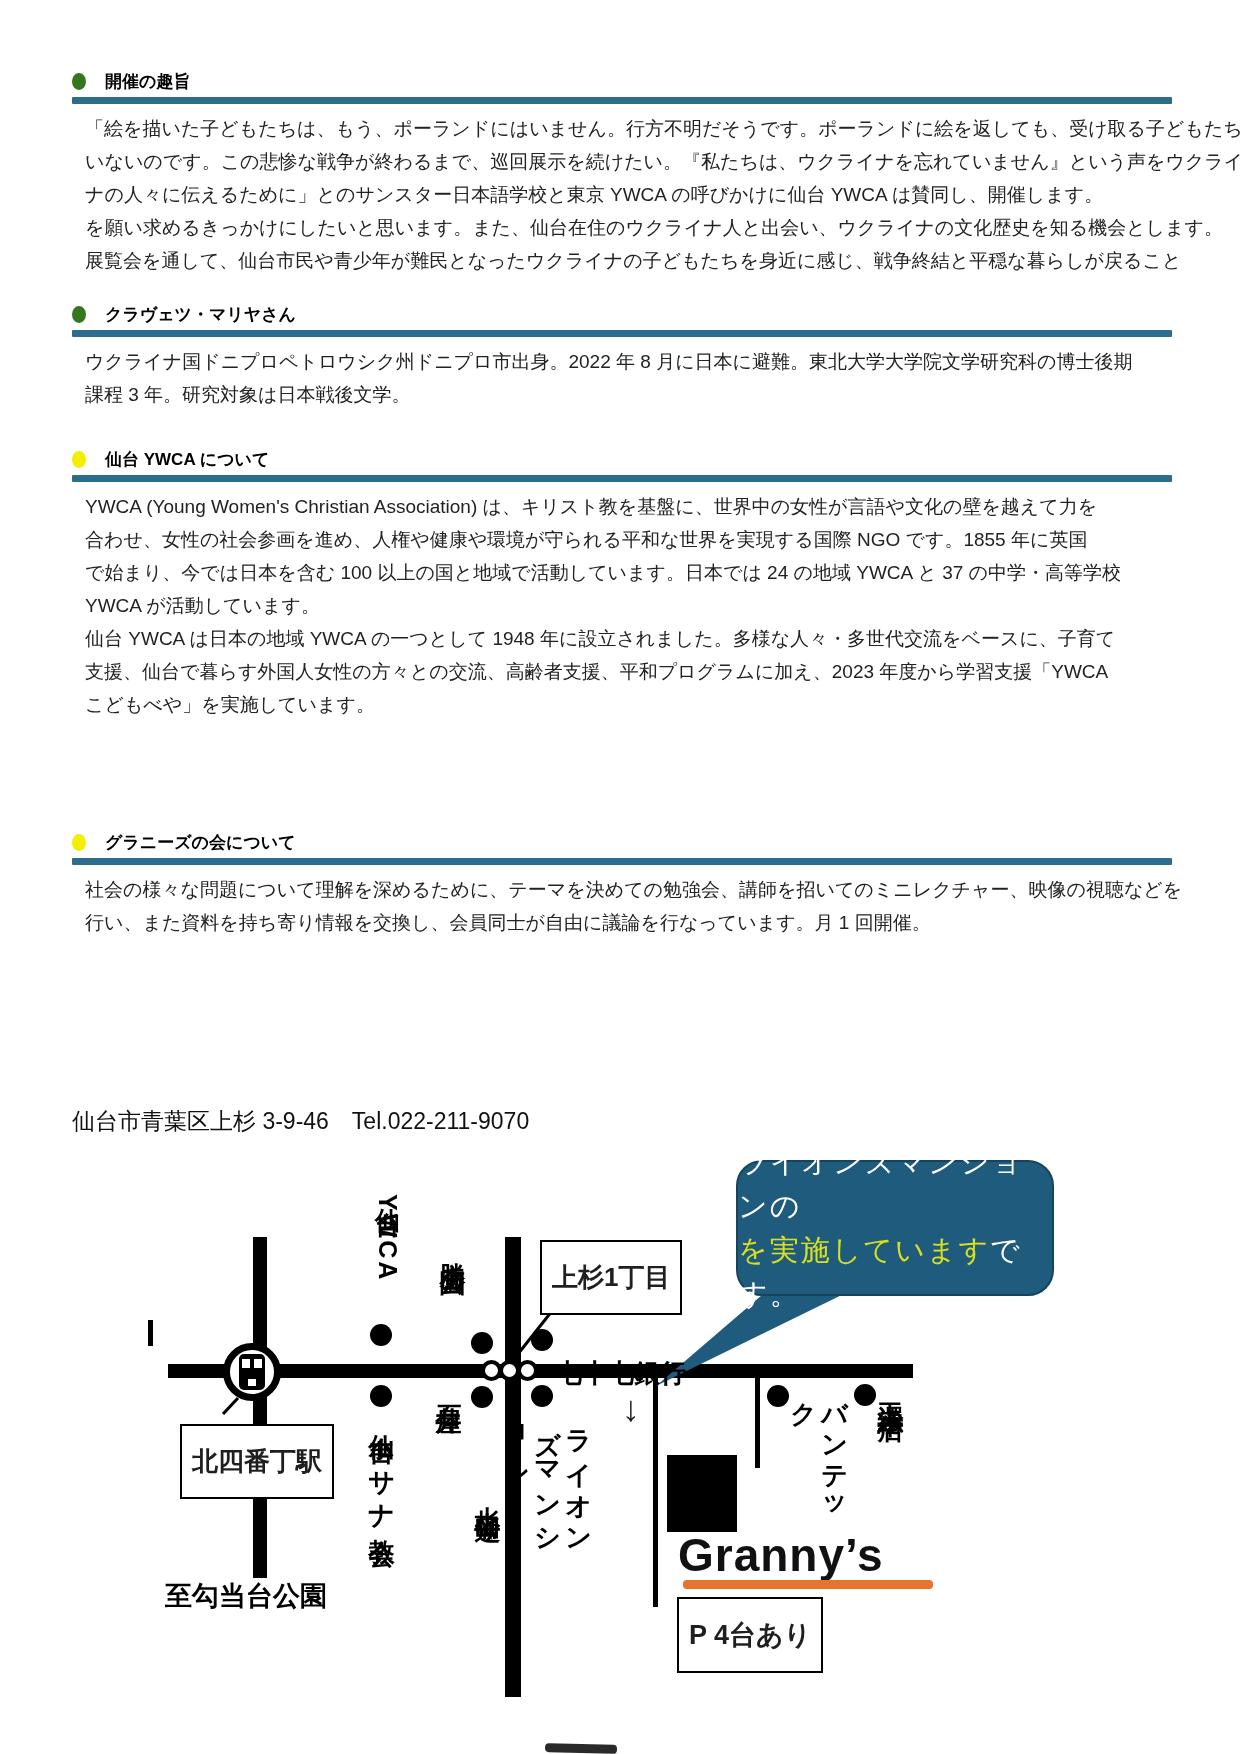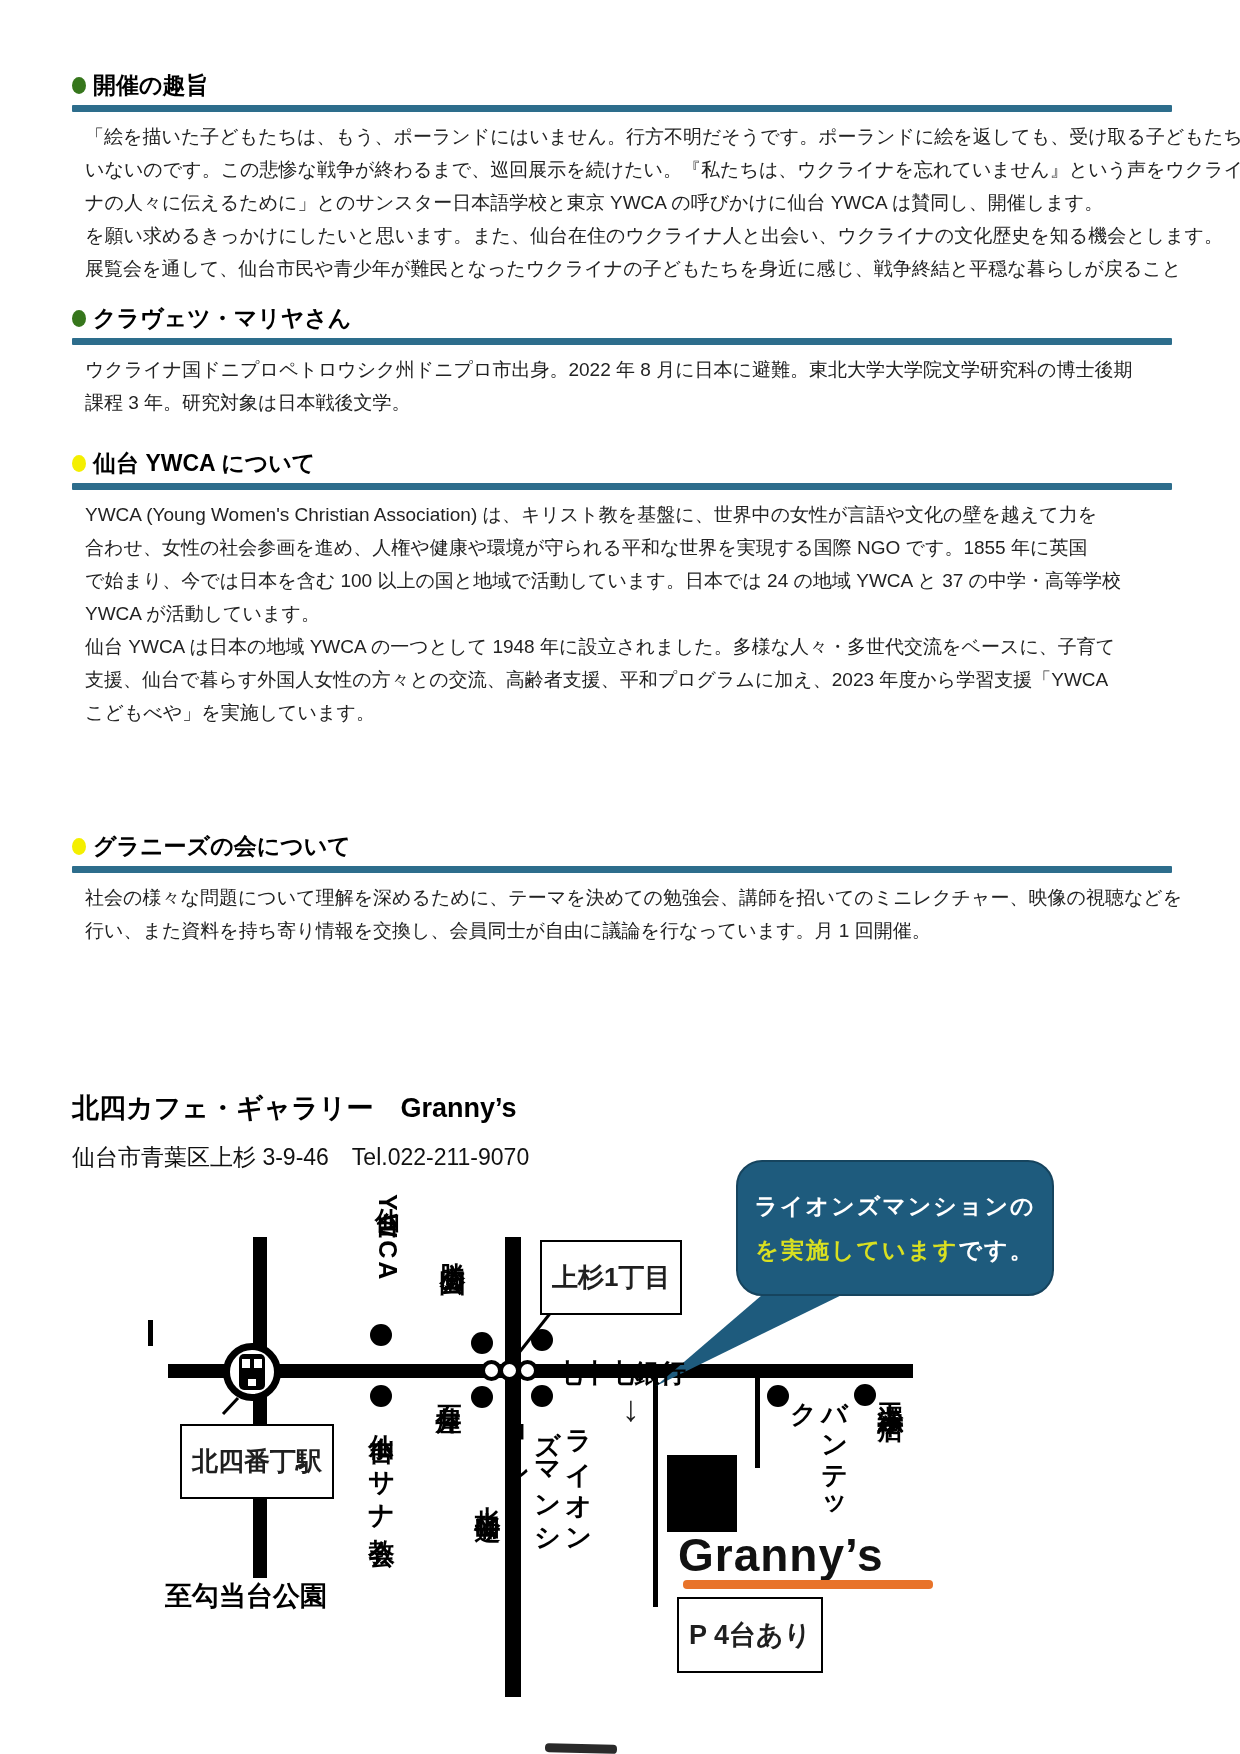--- a/index.html
+++ b/index.html
@@ -1,20 +1,20 @@
 <!DOCTYPE html>
 <html><head>
 <meta charset="utf-8">
 <style>
   html,body{margin:0;padding:0;background:#e8e8e8;}
   .page{position:relative;width:1240px;height:1754px;background:#ffffff;margin:0 auto;
         font-family:"Liberation Sans",sans-serif;color:#1f1f1f;overflow:hidden;}
   
   .section{position:absolute;left:72px;width:1100px;}
-  .sec-head{display:flex;align-items:center;gap:7px;font-size:23px;font-weight:bold;color:#000;}
+  .sec-head{display:flex;align-items:center;gap:19px;font-size:17px;font-weight:bold;color:#000;}
   .bullet{width:14px;height:17px;border-radius:50%;flex:0 0 auto;}
   .rule{height:7px;margin-top:4px;border-radius:1px;}
   .para{margin:8px 0 0 13px;font-size:19px;line-height:33px;white-space:nowrap;color:#222;}
   
   .venue{position:absolute;left:72px;top:1090px;}
   .venue-name{font-size:27px;font-weight:bold;color:#000;}
   .venue-address{font-size:23px;margin-top:16px;color:#111;}
   
   .map{position:absolute;left:120px;top:1160px;width:1000px;height:594px;}
   .road{position:absolute;background:#000;z-index:1;}
@@ -33,21 +33,21 @@
   .htext{position:absolute;font-size:26px;font-weight:600;color:#000;white-space:nowrap;z-index:4;}
   .labelbox{position:absolute;border:2px solid #000;background:#fff;padding:18px 10px;font-size:26px;
             font-weight:600;white-space:nowrap;z-index:4;}
   .blacksq{position:absolute;left:547px;top:295px;width:70px;height:77px;background:#000;z-index:3;}
   .grannys-big{position:absolute;left:558px;top:368px;font-size:46px;font-weight:600;
                letter-spacing:1px;color:#111;z-index:4;}
   .grannys-underline{position:absolute;left:563px;top:420px;width:250px;height:9px;border-radius:4px;z-index:4;}
   .arrow-down{position:absolute;left:502px;top:228px;font-size:36px;font-weight:bold;z-index:4;}
   .bubble{position:absolute;left:616px;top:0;width:318px;height:136px;border-radius:26px;
           border:2px solid #16445e;box-sizing:border-box;display:flex;flex-direction:column;
-          justify-content:center;align-items:center;z-index:5;font-size:23px;font-weight:bold;
+          justify-content:center;align-items:center;z-index:5;font-size:29px;font-weight:normal;
           line-height:44px;color:#fff;letter-spacing:2px;}
   .scan-artifact{position:absolute;left:545px;top:1744px;width:72px;height:9px;background:#2a2a2a;
                  border-radius:4px;transform:rotate(1.5deg);}
 </style>
 </head>
 <body>
 
 <div class="page">
 
   <div class="section" style="top:70px;">
@@ -100,21 +100,20 @@
       <span>グラニーズの会について</span>
     </div>
     <div class="rule" style="background: rgb(45, 109, 140);"></div>
     <div class="para">
       <div>社会の様々な問題について理解を深めるために、テーマを決めての勉強会、講師を招いてのミニレクチャー、映像の視聴などを</div>
       <div>行い、また資料を持ち寄り情報を交換し、会員同士が自由に議論を行なっています。月 1 回開催。</div>
     </div>
   </div>
 
   <div class="venue">
-    <div class="venue-name">北四カフェ・ギャラリー　Granny’s</div>
     <div class="venue-address">仙台市青葉区上杉 3-9-46　Tel.022-211-9070</div>
   </div>
 
   <div class="map">
 
     <div class="road" style="left:48px;top:204px;width:745px;height:14px;"></div>
     <div class="road" style="left:133px;top:77px;width:14px;height:341px;"></div>
     <div class="road" style="left:385px;top:77px;width:16px;height:460px;"></div>
     <div class="road" style="left:533px;top:217px;width:5px;height:230px;"></div>
     <div class="road" style="left:635px;top:213px;width:5px;height:95px;"></div>

